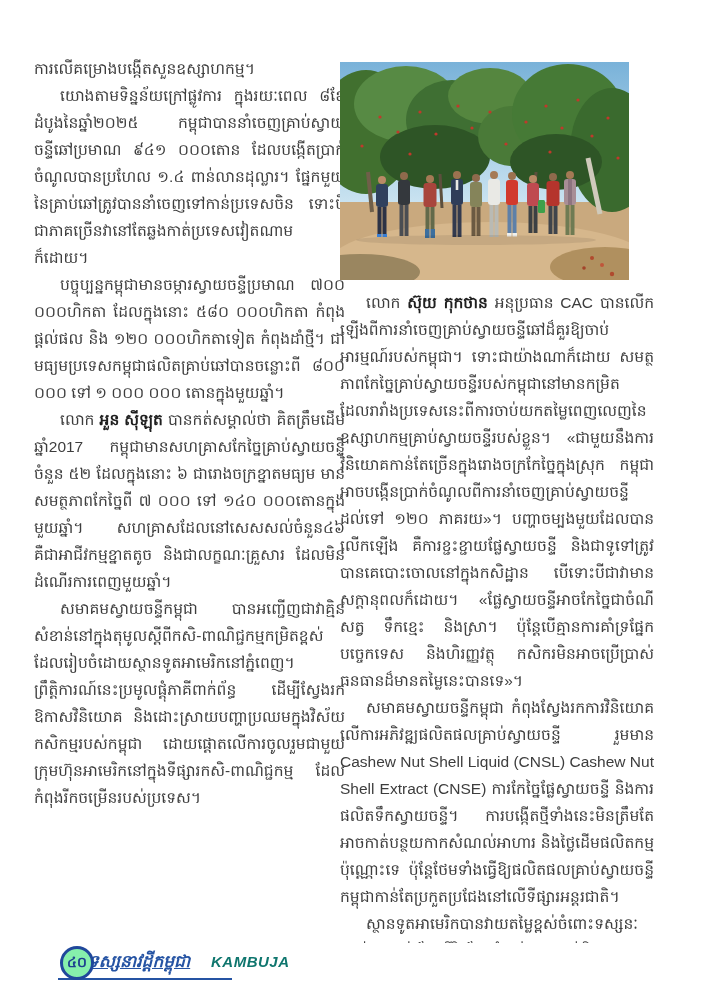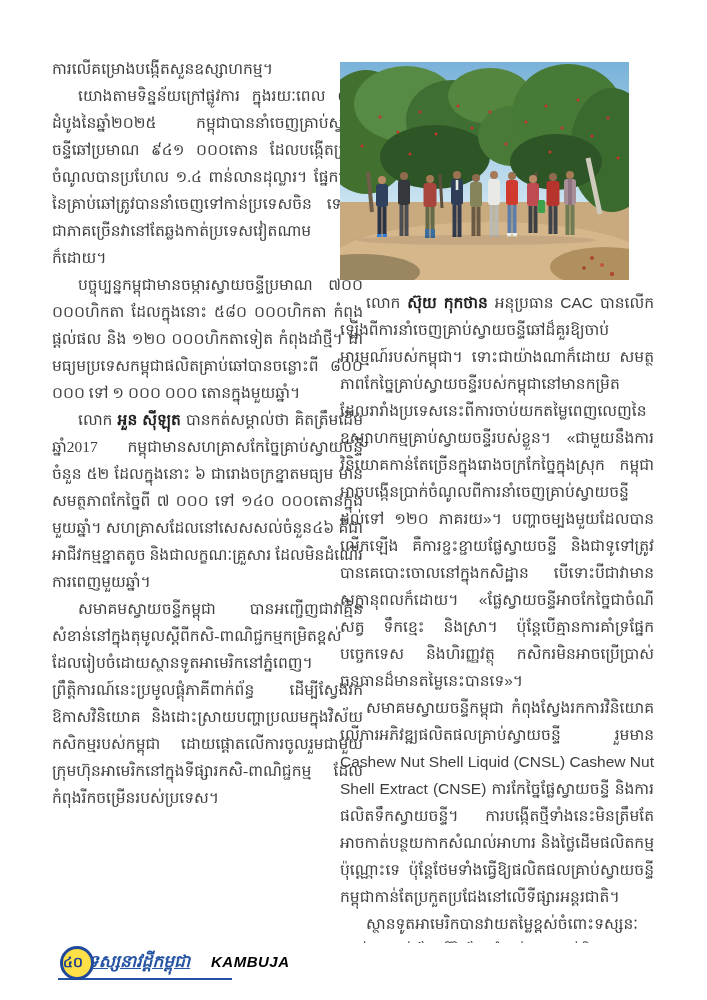--- a/index.html
+++ b/index.html
@@ -1,36 +1,36 @@
 <!DOCTYPE html>
 <html lang="km"><head>
 <meta charset="utf-8">
 <style>
   html,body{margin:0;padding:0;background:#ffffff;}
   body{width:707px;height:1000px;font-family:"Liberation Sans", sans-serif;}
   .page{position:relative;width:707px;height:1000px;background:#ffffff;overflow:hidden;}
 
   .col{position:absolute;top:55px;font-size:15.5px;line-height:27px;color:#3d3d3d;
        text-align:justify;overflow-wrap:break-word;word-break:break-word;}
-  .col-left{left:52px;width:311px;height:888px;overflow:hidden;font-family:Liberation Serif, serif;}
+  .col-left{left:34px;width:311px;height:888px;overflow:hidden;}
   .col-right{left:340px;width:314px;height:888px;overflow:hidden;}
   .para{margin:0;}
   .para.indent{text-indent:26px;}
   .para b{font-weight:bold;color:#1f1f1f;}
 
   figure.photo{margin:7px 0 9px 0;width:289px;height:218px;}
   figure.photo svg{display:block;width:289px;height:218px;}
 
   .footer{position:absolute;left:0;top:0;width:707px;height:0;}
   .page-badge{position:absolute;left:60px;top:946px;width:28px;height:28px;border-radius:50%;
-      background:#fde047;border:3px solid #20489b;display:flex;align-items:center;justify-content:flex-start;
+      background:#86efac;border:3px solid #20489b;display:flex;align-items:center;justify-content:center;
       color:#1d3f8f;font-weight:bold;font-size:14px;z-index:2;}
   .footer-line{position:absolute;left:58px;top:978px;width:174px;height:2px;background:#2553a3;}
   .mag-kh{position:absolute;left:88px;top:950px;color:#2553a3;font-style:italic;font-size:17px;font-weight:bold;text-decoration:underline;}
-  .mag-en{position:absolute;left:211px;top:953px;color:#000000;font-style:italic;font-weight:bold;
+  .mag-en{position:absolute;left:211px;top:953px;color:#0f766e;font-style:italic;font-weight:bold;
       font-size:15px;letter-spacing:0.5px;}
 </style>
 </head>
 <body>
 
 <div class="page">
 
   <div class="col col-left" id="left-col">
       <p class="para"><span>ការលើគម្រោងបង្កើតសួនឧស្សាហកម្ម។</span></p>
       <p class="para indent"><span>យោងតាមទិន្នន័យក្រៅផ្លូវការ ក្នុងរយៈពេល ៨ខែ ដំបូងនៃឆ្នាំ២០២៥ កម្ពុជាបាននាំចេញគ្រាប់ស្វាយចន្ទីឆៅប្រមាណ ៩៤១ ០០០តោន ដែលបង្កើតប្រាក់ចំណូលបានប្រហែល ១.៤ ពាន់លានដុល្លារ។ ផ្នែកមួយនៃគ្រាប់ឆៅត្រូវបាននាំចេញទៅកាន់ប្រទេសចិន ទោះបីជាភាគច្រើនវានៅតែឆ្លងកាត់ប្រទេសវៀតណាមក៏ដោយ។</span></p>

